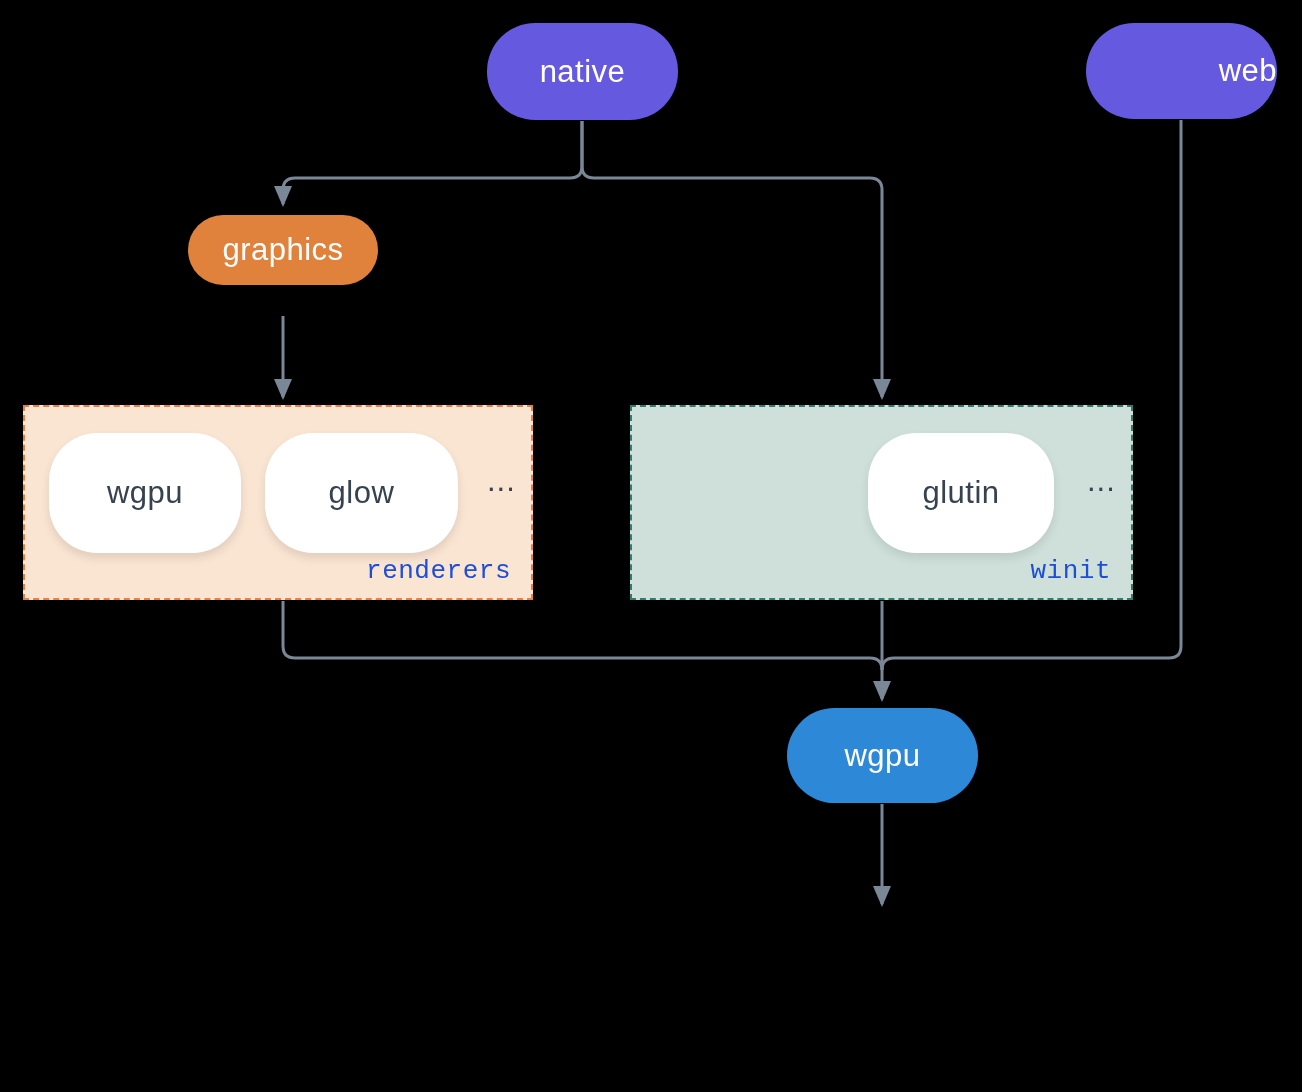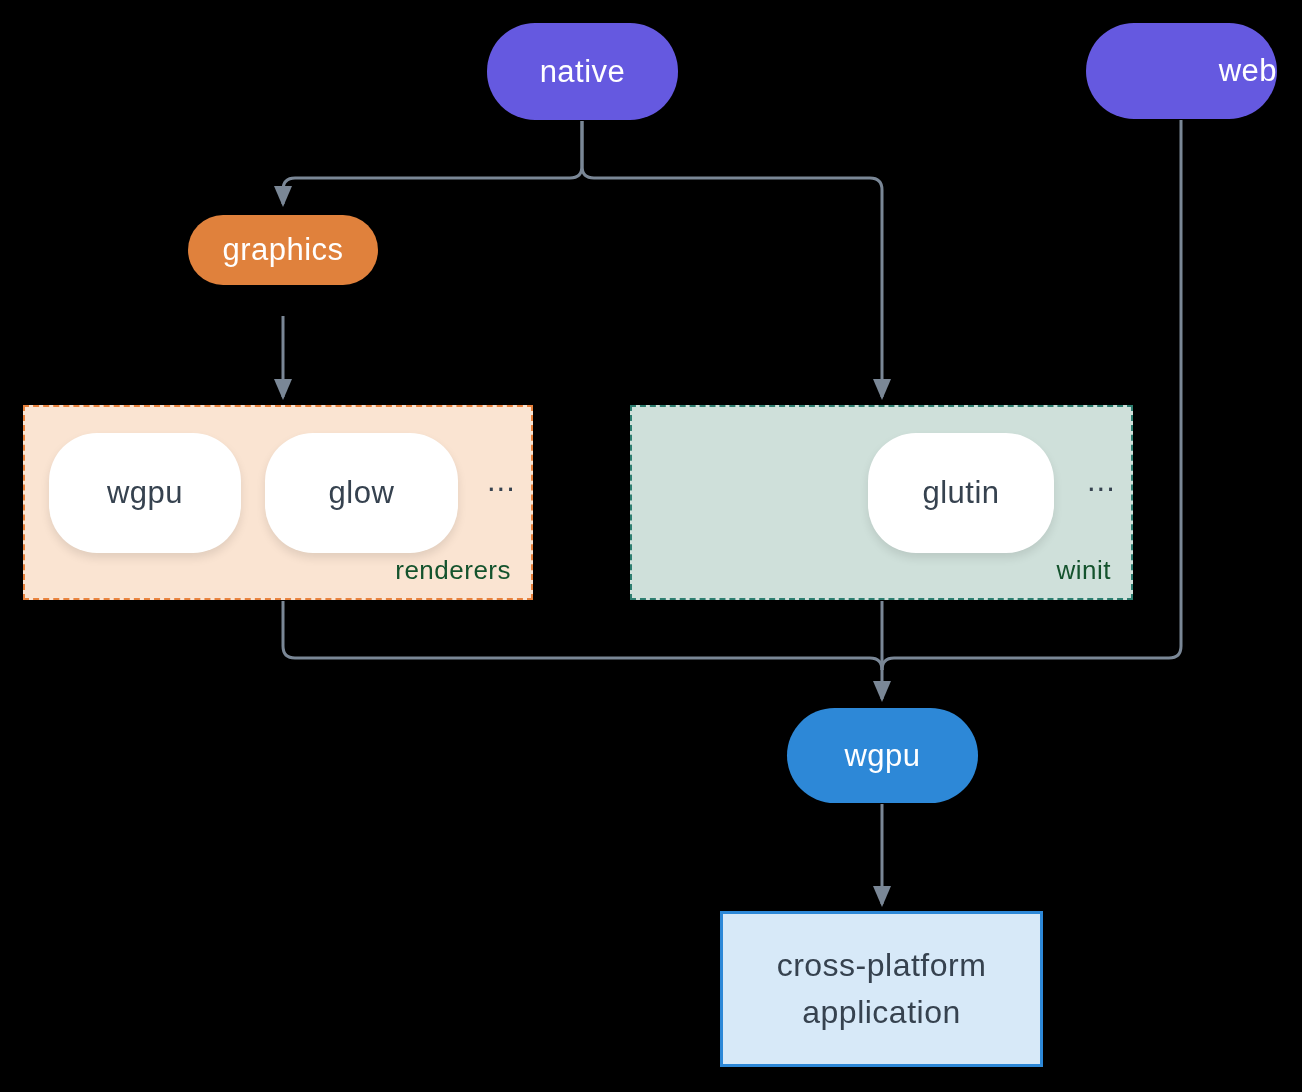--- a/index.html
+++ b/index.html
@@ -77,22 +77,23 @@
     color: #36424F;
     letter-spacing: 1px;
   }
   .ellipsis-renderers { left: 462px; }
   .ellipsis-shells    { left: 455px; }
   .group-title {
     position: absolute;
     right: 20px;
     bottom: 12px;
     font-size: 26px;
-    color: #14532d;
+    color: #1d4ed8;
     letter-spacing: 0.5px;
+    font-family: Liberation Mono, monospace;
   }
   .app-box {
     position: absolute;
     left: 720px; top: 911px;
     width: 323px; height: 156px;
     box-sizing: border-box;
     background: #D7E9F8;
     border: 3px solid #2D88D7;
     display: flex;
     align-items: center;
@@ -166,17 +167,14 @@
     <div class="ellipsis ellipsis-shells">
       <span>...</span>
     </div>
     <div class="group-title">winit</div>
   </div>
 
   <div class="pill blue node-iced">
     <span>wgpu</span>
   </div>
 
-  <div class="app-box">
-    <div class="app-label">cross-platform application</div>
-  </div>
 
 </div>
 
 </body></html>

